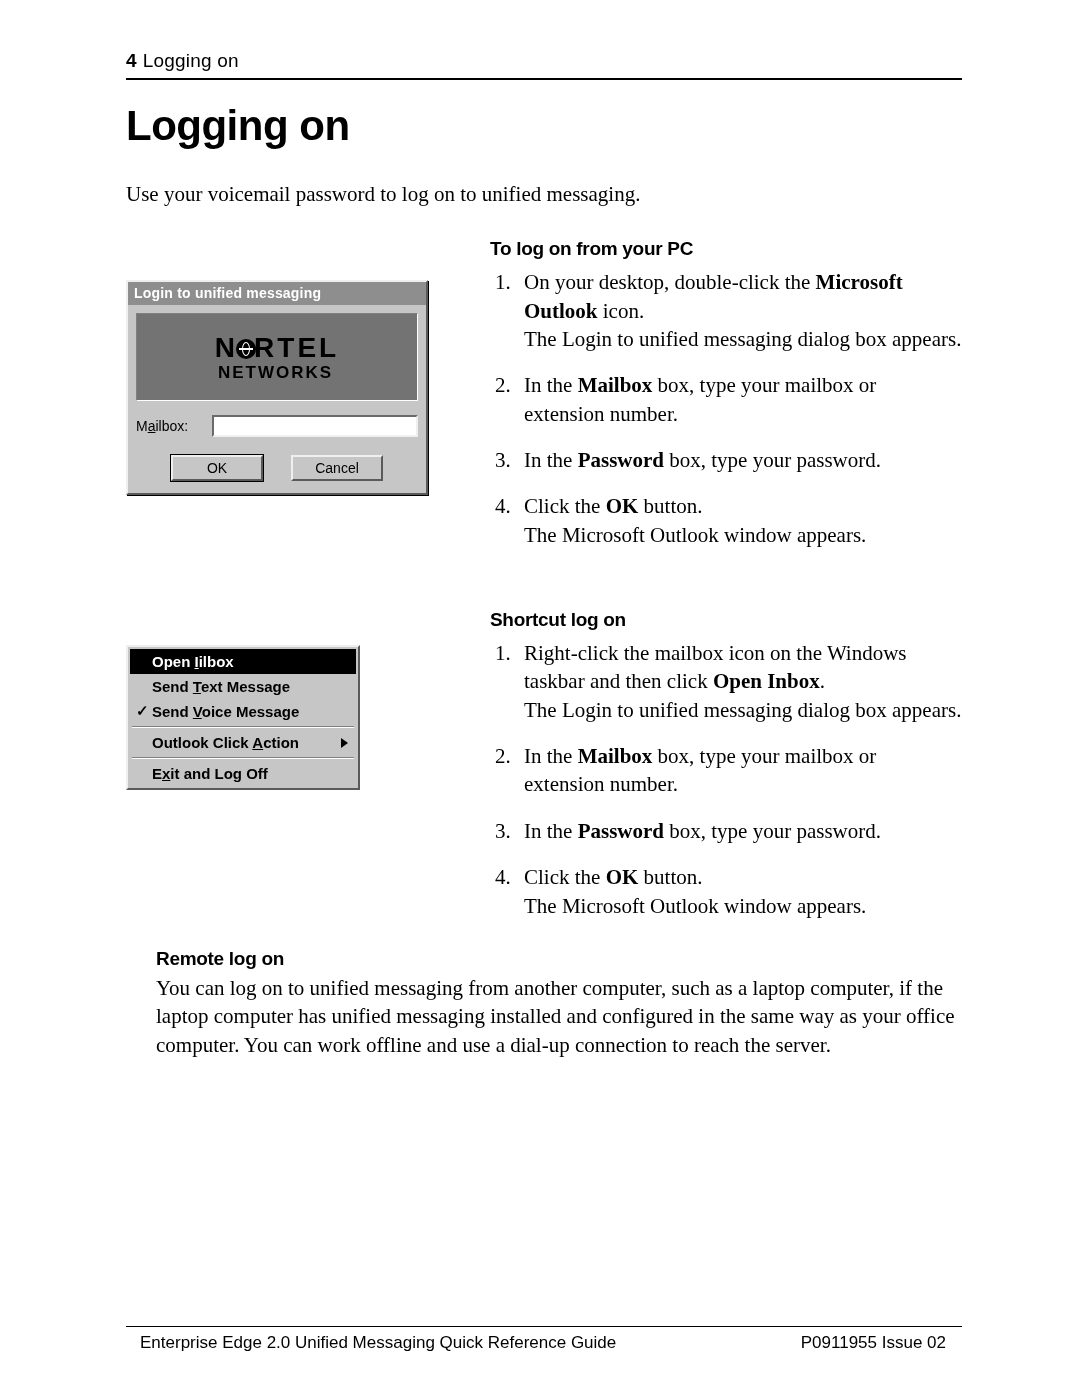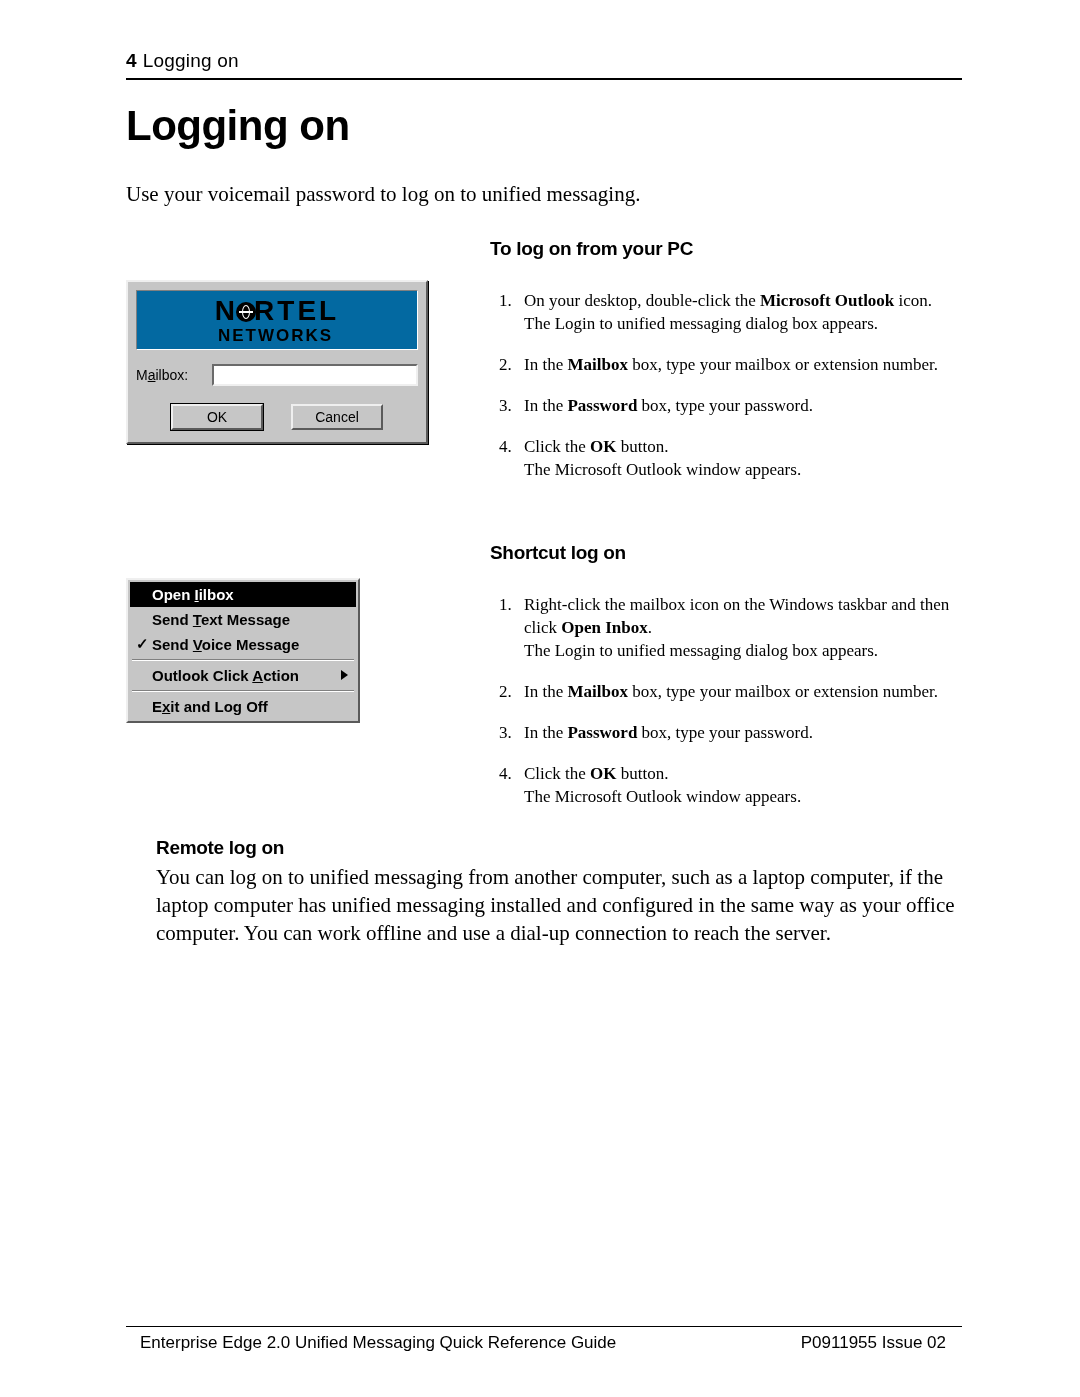--- a/index.html
+++ b/index.html
@@ -40,24 +40,24 @@
   }
   .left-col { width: 320px; flex: 0 0 320px; }
   .right-col { flex: 1; }
   .section-h {
     font-family: "Helvetica Neue", Helvetica, Arial, sans-serif;
     font-weight: 700;
     font-size: 19px;
     letter-spacing: -0.3px;
   }
   ol.steps {
-    font-size: 17px;
+    font-size: 21px;
     line-height: 1.35;
     padding-left: 26px;
-    margin-top: 30px;
+    margin-top: 8px;
   }
   ol.steps li { margin-bottom: 18px; padding-left: 8px; }
   ol.steps b { font-weight: 700; }
 
   
   .dlg-wrap { margin-top: 42px; }
   .dlg {
     width: 302px;
     font-family: Tahoma, Arial, sans-serif;
     font-size: 14px;
@@ -70,27 +70,27 @@
   }
   .dlg-title {
     background: #8e8e8e;
     color: #fff;
     font-weight: 700;
     font-size: 14px;
     padding: 3px 6px 4px;
     letter-spacing: 0.2px;
   }
   .dlg-logo {
-    background: #0369a1;
+    background: #737373;
     margin: 8px 8px 6px;
     border-top: 1px solid #808080;
     border-left: 1px solid #808080;
     border-right: 1px solid #fff;
     border-bottom: 1px solid #fff;
-    height: 60px;
+    height: 88px;
     display: flex; align-items: center; justify-content: center;
   }
   .dlg-logo-inner { text-align: center; line-height: 1; }
   .brand-top {
     font-family: "Arial Black", Arial, sans-serif;
     font-weight: 900;
     font-size: 28px;
     letter-spacing: 3px;
   }
   .globe {
@@ -218,20 +218,21 @@
 <hr class="hdr-rule">
 
 <h1 class="page-title">Logging on</h1>
 
 <p class="intro">Use your voicemail password to log on to unified messaging.</p>
 
 <div class="two-col">
   <div class="left-col">
     <div class="dlg-wrap">
       <div class="dlg">
+        <div class="dlg-title">Login to unified messaging</div>
         <div class="dlg-logo">
           <div class="dlg-logo-inner">
             <div class="brand-top">
               <span>N</span><span class="globe"></span><span>RTEL</span>
             </div>
             <div class="brand-bot">NETWORKS</div>
           </div>
         </div>
         <div class="dlg-fields">
           <div class="fld-row">

